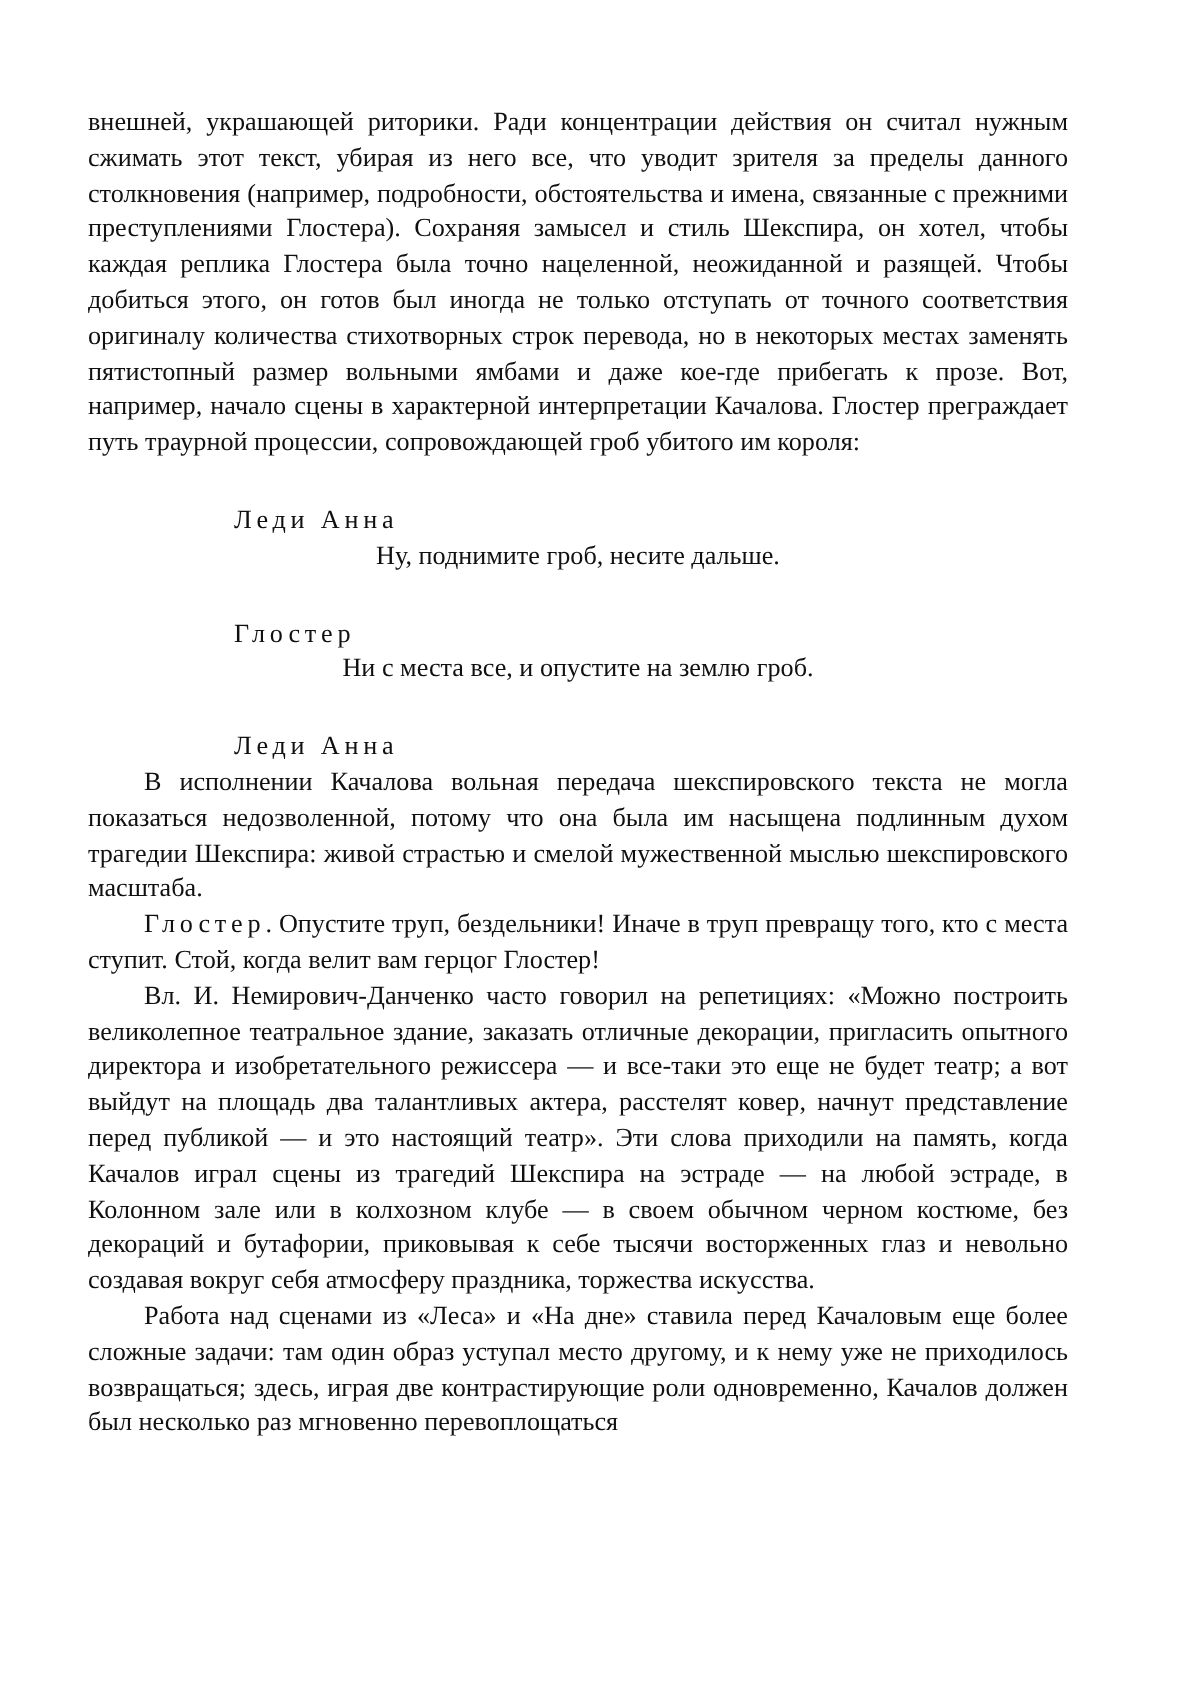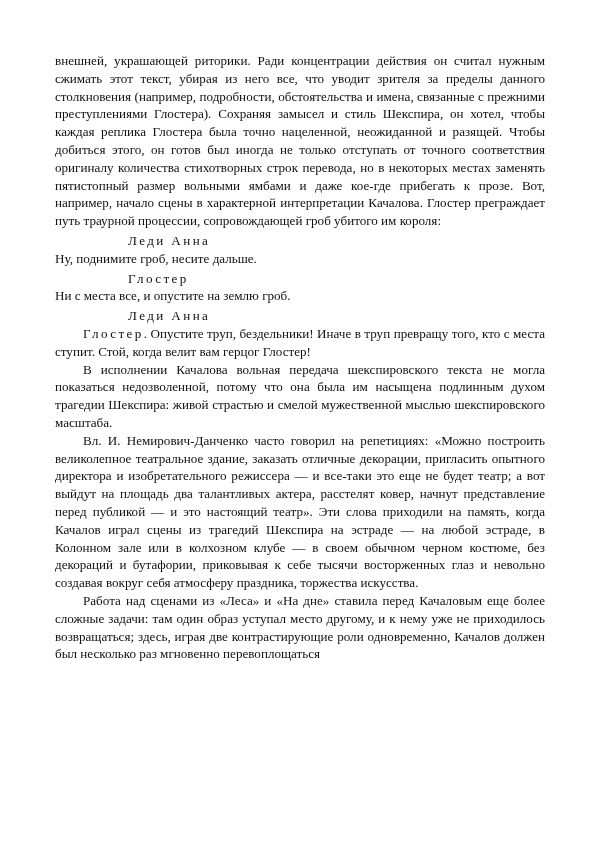--- a/index.html
+++ b/index.html
@@ -11,21 +11,21 @@
     width: 600px;
     height: 849px;
     font-family: "Liberation Serif", "DejaVu Serif", serif;
     color: #101010;
     overflow: hidden;
   }
   .page {
     box-sizing: border-box;
     width: 600px;
     height: 636px;
-    padding: 52px 55px 0 55px;
+    padding: 52px 55px 0 44px;
     background: #ffffff;
   }
   .body-text {
     width: 490px;
   }
   p.para {
     margin: 0;
     font-size: 13.1px;
     line-height: 17.8px;
     text-align: justify;
@@ -41,26 +41,26 @@
     font-size: 13.1px;
     line-height: 17.8px;
     padding-left: 73px;
     letter-spacing: 2.4px;
     white-space: nowrap;
   }
   .verse {
     margin: 0;
     font-size: 13.1px;
     line-height: 17.8px;
-    text-align: left;
+    text-align: center;
     text-indent: 0;
     white-space: nowrap;
   }
   .dialogue-block {
-    margin-top: 2px;
+    margin-top: 21px;
   }
   .gap-before {
     margin-top: 17.8px;
   }
   .inline-speaker {
     letter-spacing: 2.4px;
   }
 </style>
 </head>
 <body>
@@ -77,22 +77,22 @@
 
     <div class="dialogue-block">
       <p class="speaker">Глостер</p>
       <p class="verse">Ни с места все, и опустите на землю гроб.</p>
     </div>
 
     <div class="dialogue-block">
       <p class="speaker">Леди Анна</p>
     </div>
 
+    <p class="para gap-before">В исполнении Качалова вольная передача шекспировского текста не могла показаться недозволенной, потому что она была им насыщена подлинным духом трагедии Шекспира: живой страстью и смелой мужественной мыслью шекспировского масштаба.</p>
+
     <p class="para gap-before"><span class="inline-speaker">Глостер</span><span>. </span><span>Опустите труп, бездельники! Иначе в труп превращу того, кто с места ступит. Стой, когда велит вам герцог Глостер!</span></p>
-
-    <p class="para gap-before">В исполнении Качалова вольная передача шекспировского текста не могла показаться недозволенной, потому что она была им насыщена подлинным духом трагедии Шекспира: живой страстью и смелой мужественной мыслью шекспировского масштаба.</p>
 
     <p class="para">Вл. И. Немирович-Данченко часто говорил на репетициях: «Можно построить великолепное театральное здание, заказать отличные декорации, пригласить опытного директора и изобретательного режиссера — и все-таки это еще не будет театр; а вот выйдут на площадь два талантливых актера, расстелят ковер, начнут представление перед публикой — и это настоящий театр». Эти слова приходили на память, когда Качалов играл сцены из трагедий Шекспира на эстраде — на любой эстраде, в Колонном зале или в колхозном клубе — в своем обычном черном костюме, без декораций и бутафории, приковывая к себе тысячи восторженных глаз и невольно создавая вокруг себя атмосферу праздника, торжества искусства.</p>
 
     <p class="para">Работа над сценами из «Леса» и «На дне» ставила перед Качаловым еще более сложные задачи: там один образ уступал место другому, и к нему уже не приходилось возвращаться; здесь, играя две контрастирующие роли одновременно, Качалов должен был несколько раз мгновенно перевоплощаться</p>
 
   </div>
 </div>
 
 </body></html>

